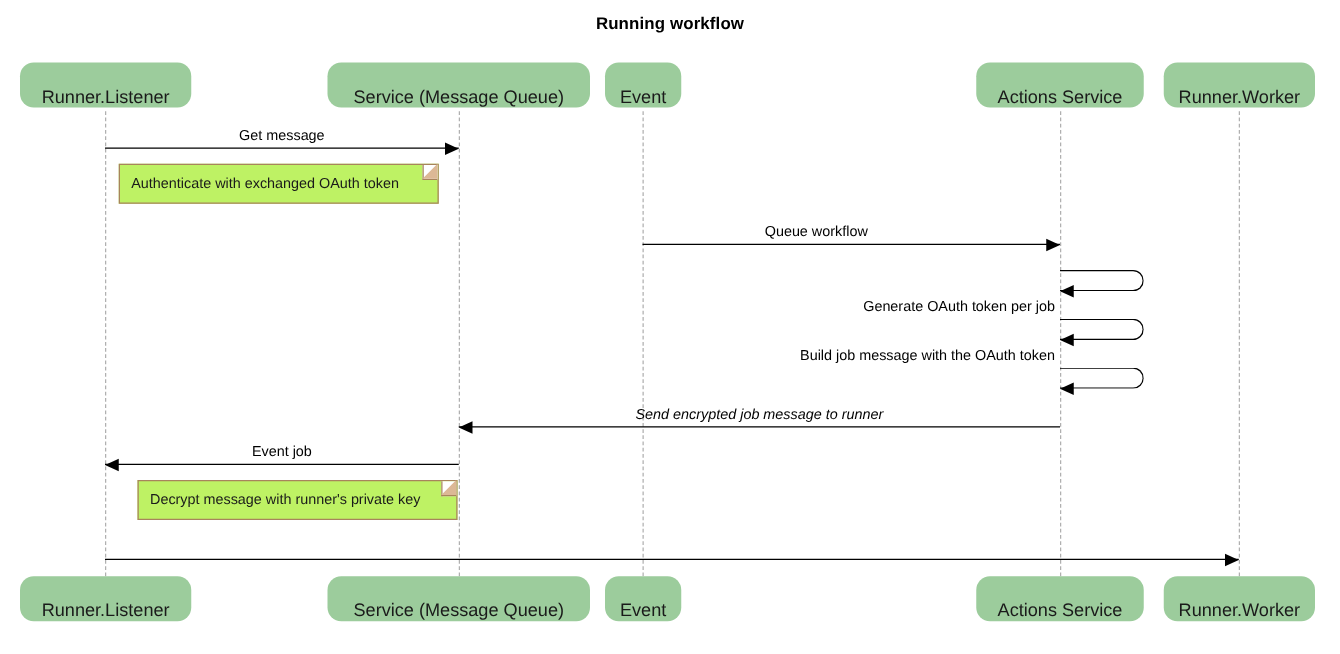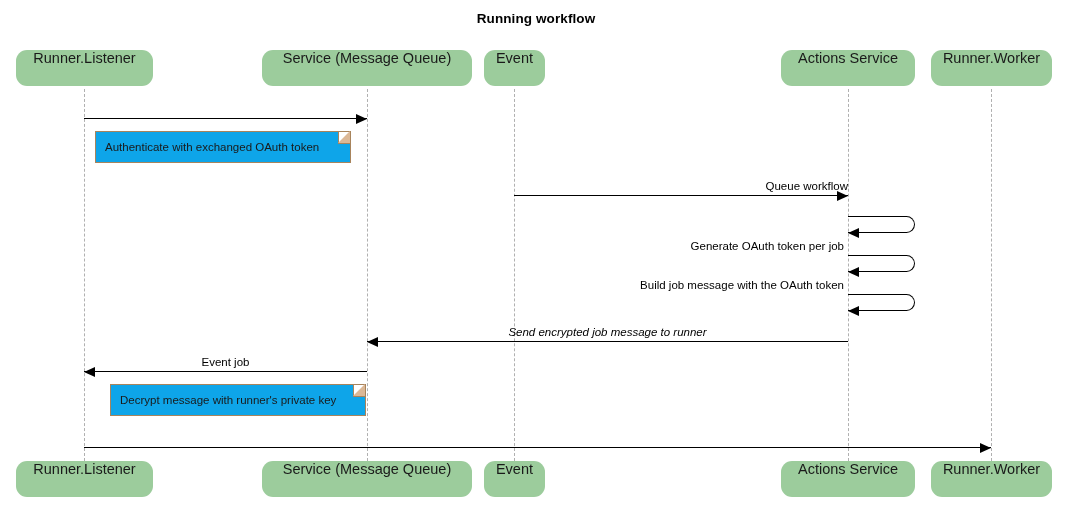--- a/index.html
+++ b/index.html
@@ -37,21 +37,21 @@
     top: 89px;
     height: 372px;
   }
   
   .participant {
     position: absolute;
     height: 36px;
     background: #9ccc9c;
     border-radius: 11px;
     display: flex;
-    align-items: flex-start;
+    align-items: flex-end;
     justify-content: center;
     font-size: 14.5px;
     color: #1a1a1a;
     white-space: nowrap;
     box-sizing: border-box;
     padding: 0 12px;
   }
   
   .msg-line {
     position: absolute;
@@ -87,21 +87,21 @@
     border-top: 1.6px solid #000;
     border-right: 1.6px solid #000;
     border-bottom: 1.6px solid #000;
     border-left: none;
     border-top-right-radius: 11px;
     border-bottom-right-radius: 11px;
   }
   
   .note {
     position: absolute;
-    background: #0ea5e9;
+    background: #bef264;
     border: 1px solid #a8845c;
     box-sizing: border-box;
     display: flex;
     align-items: center;
     font-size: 11.5px;
     color: #1a1a1a;
     white-space: nowrap;
     padding: 0 9px;
   }
   .note-fold {
@@ -163,29 +163,30 @@
   <div class="participant" style="left:484px; top:461px; width:61px;">
       <span>Event</span>
     </div>
   <div class="participant" style="left:781px; top:461px; width:134px;">
       <span>Actions Service</span>
     </div>
   <div class="participant" style="left:931px; top:461px; width:121px;">
       <span>Runner.Worker</span>
     </div>
 
+  <div class="msg-label center" style="left:84px; top:103px; width:283px;">Get message</div>
   <div class="msg-line" style="left:84px; top:118px; width:283px;"></div>
   <div class="arrow-head right" style="left:356px; top:113.5px;"></div>
 
   <div class="note" style="left:95px; top:131px; width:256px; height:32px;">
     <span>Authenticate with exchanged OAuth token</span>
     <span class="note-fold"></span>
   </div>
 
-  <div class="msg-label center" style="left:514px; top:180px; width:334px;text-align:right;">Queue workflow</div>
+  <div class="msg-label center" style="left:486px; top:180px; width:334px;">Queue workflow</div>
   <div class="msg-line" style="left:514px; top:195px; width:334px;"></div>
   <div class="arrow-head right" style="left:837px; top:190.5px;"></div>
 
   <div class="msg-label right" style="left:548px; top:209px; width:296px;">Generate OAuth token per job</div>
   <div class="selfloop" style="left:848px; top:216px; width:67px; height:17px;"></div>
   <div class="arrow-head left" style="left:848px; top:228px;"></div>
 
   <div class="msg-label right" style="left:488px; top:248px; width:356px;">Build job message with the OAuth token</div>
   <div class="selfloop" style="left:848px; top:255px; width:67px; height:17px;"></div>
   <div class="arrow-head left" style="left:848px; top:267px;"></div>

